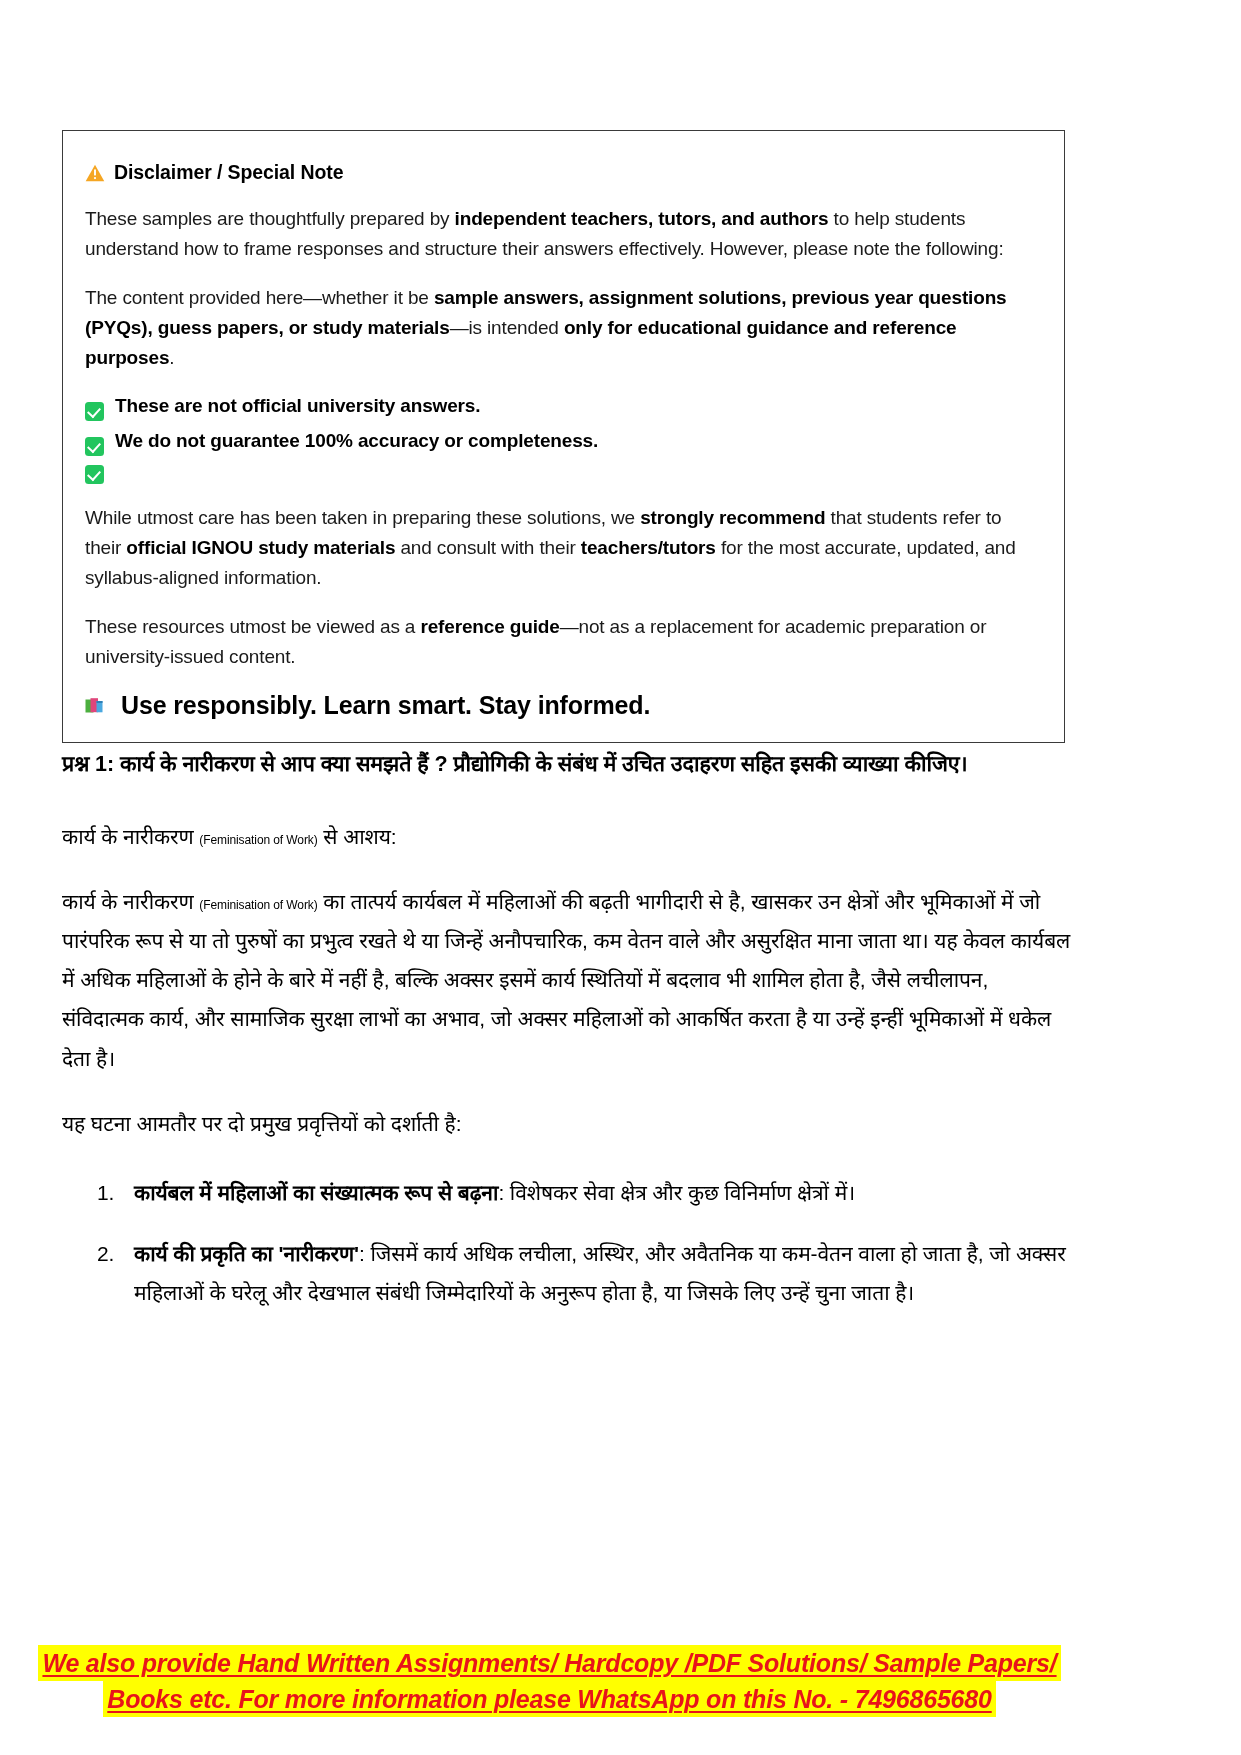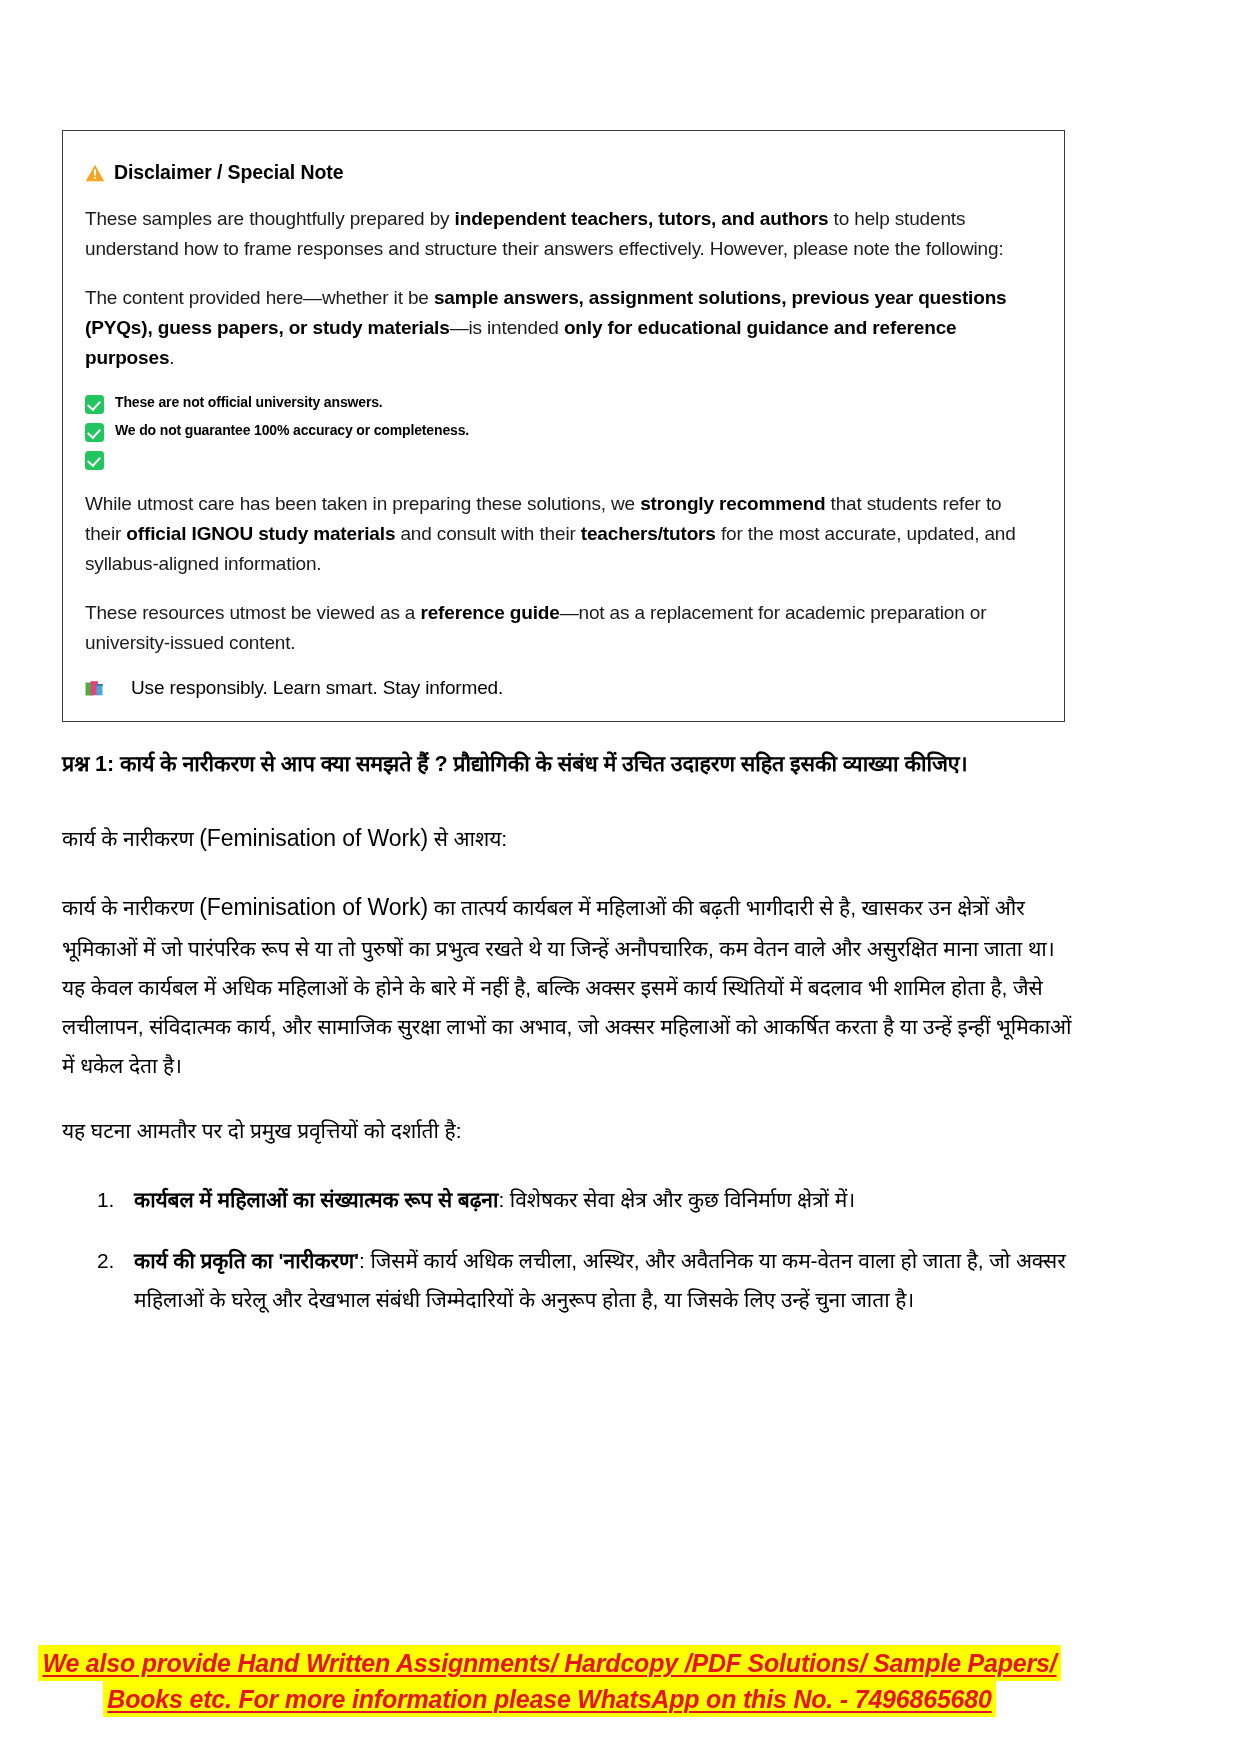--- a/index.html
+++ b/index.html
@@ -64,23 +64,23 @@
   }
   .disc-p b { font-weight: bold; color: #000; }
 
   .check-list {
     margin: 0 0 19px 0;
     padding: 0;
     list-style: none;
   }
   .check-list li {
     display: flex;
-    align-items: center;
+    align-items: flex-end;
     gap: 11px;
-    font-size: 14px;
+    font-size: 19px;
     font-weight: bold;
     line-height: 1.52;
     margin-bottom: 6px;
     letter-spacing: -0.15px;
   }
   .check-box {
     flex: 0 0 auto;
     width: 19px;
     height: 19px;
     border-radius: 3.5px;
@@ -96,23 +96,23 @@
     width: 6px;
     height: 10px;
     border: solid #ffffff;
     border-width: 0 2.2px 2.2px 0;
     transform: rotate(42deg);
   }
 
   .disc-final {
     display: flex;
     align-items: center;
-    gap: 26px;
-    font-size: 19px;
-    font-weight: normal;
+    gap: 16px;
+    font-size: 25px;
+    font-weight: bold;
     margin: 0;
     letter-spacing: -0.15px;
   }
   .books-icon {
     flex: 0 0 auto;
     width: 20px;
     height: 18px;
     position: relative;
   }
   .books-icon svg { display: block; }
@@ -130,21 +130,21 @@
     line-height: 1.78;
     margin: 0 0 34px 0;
     letter-spacing: -0.1px;
   }
   .h-p {
     font-size: 21px;
     line-height: 1.86;
     margin: 0 0 26px 0;
     letter-spacing: -0.1px;
   }
-  .h-p .latin { font-size: 23px; }
+  .h-p .latin { font-size: 12px; }
 
   .num-list {
     margin: 30px 0 0 0;
     padding-left: 58px;
     list-style: decimal;
   }
   .num-list li {
     font-size: 21px;
     line-height: 1.86;
     margin-bottom: 22px;

